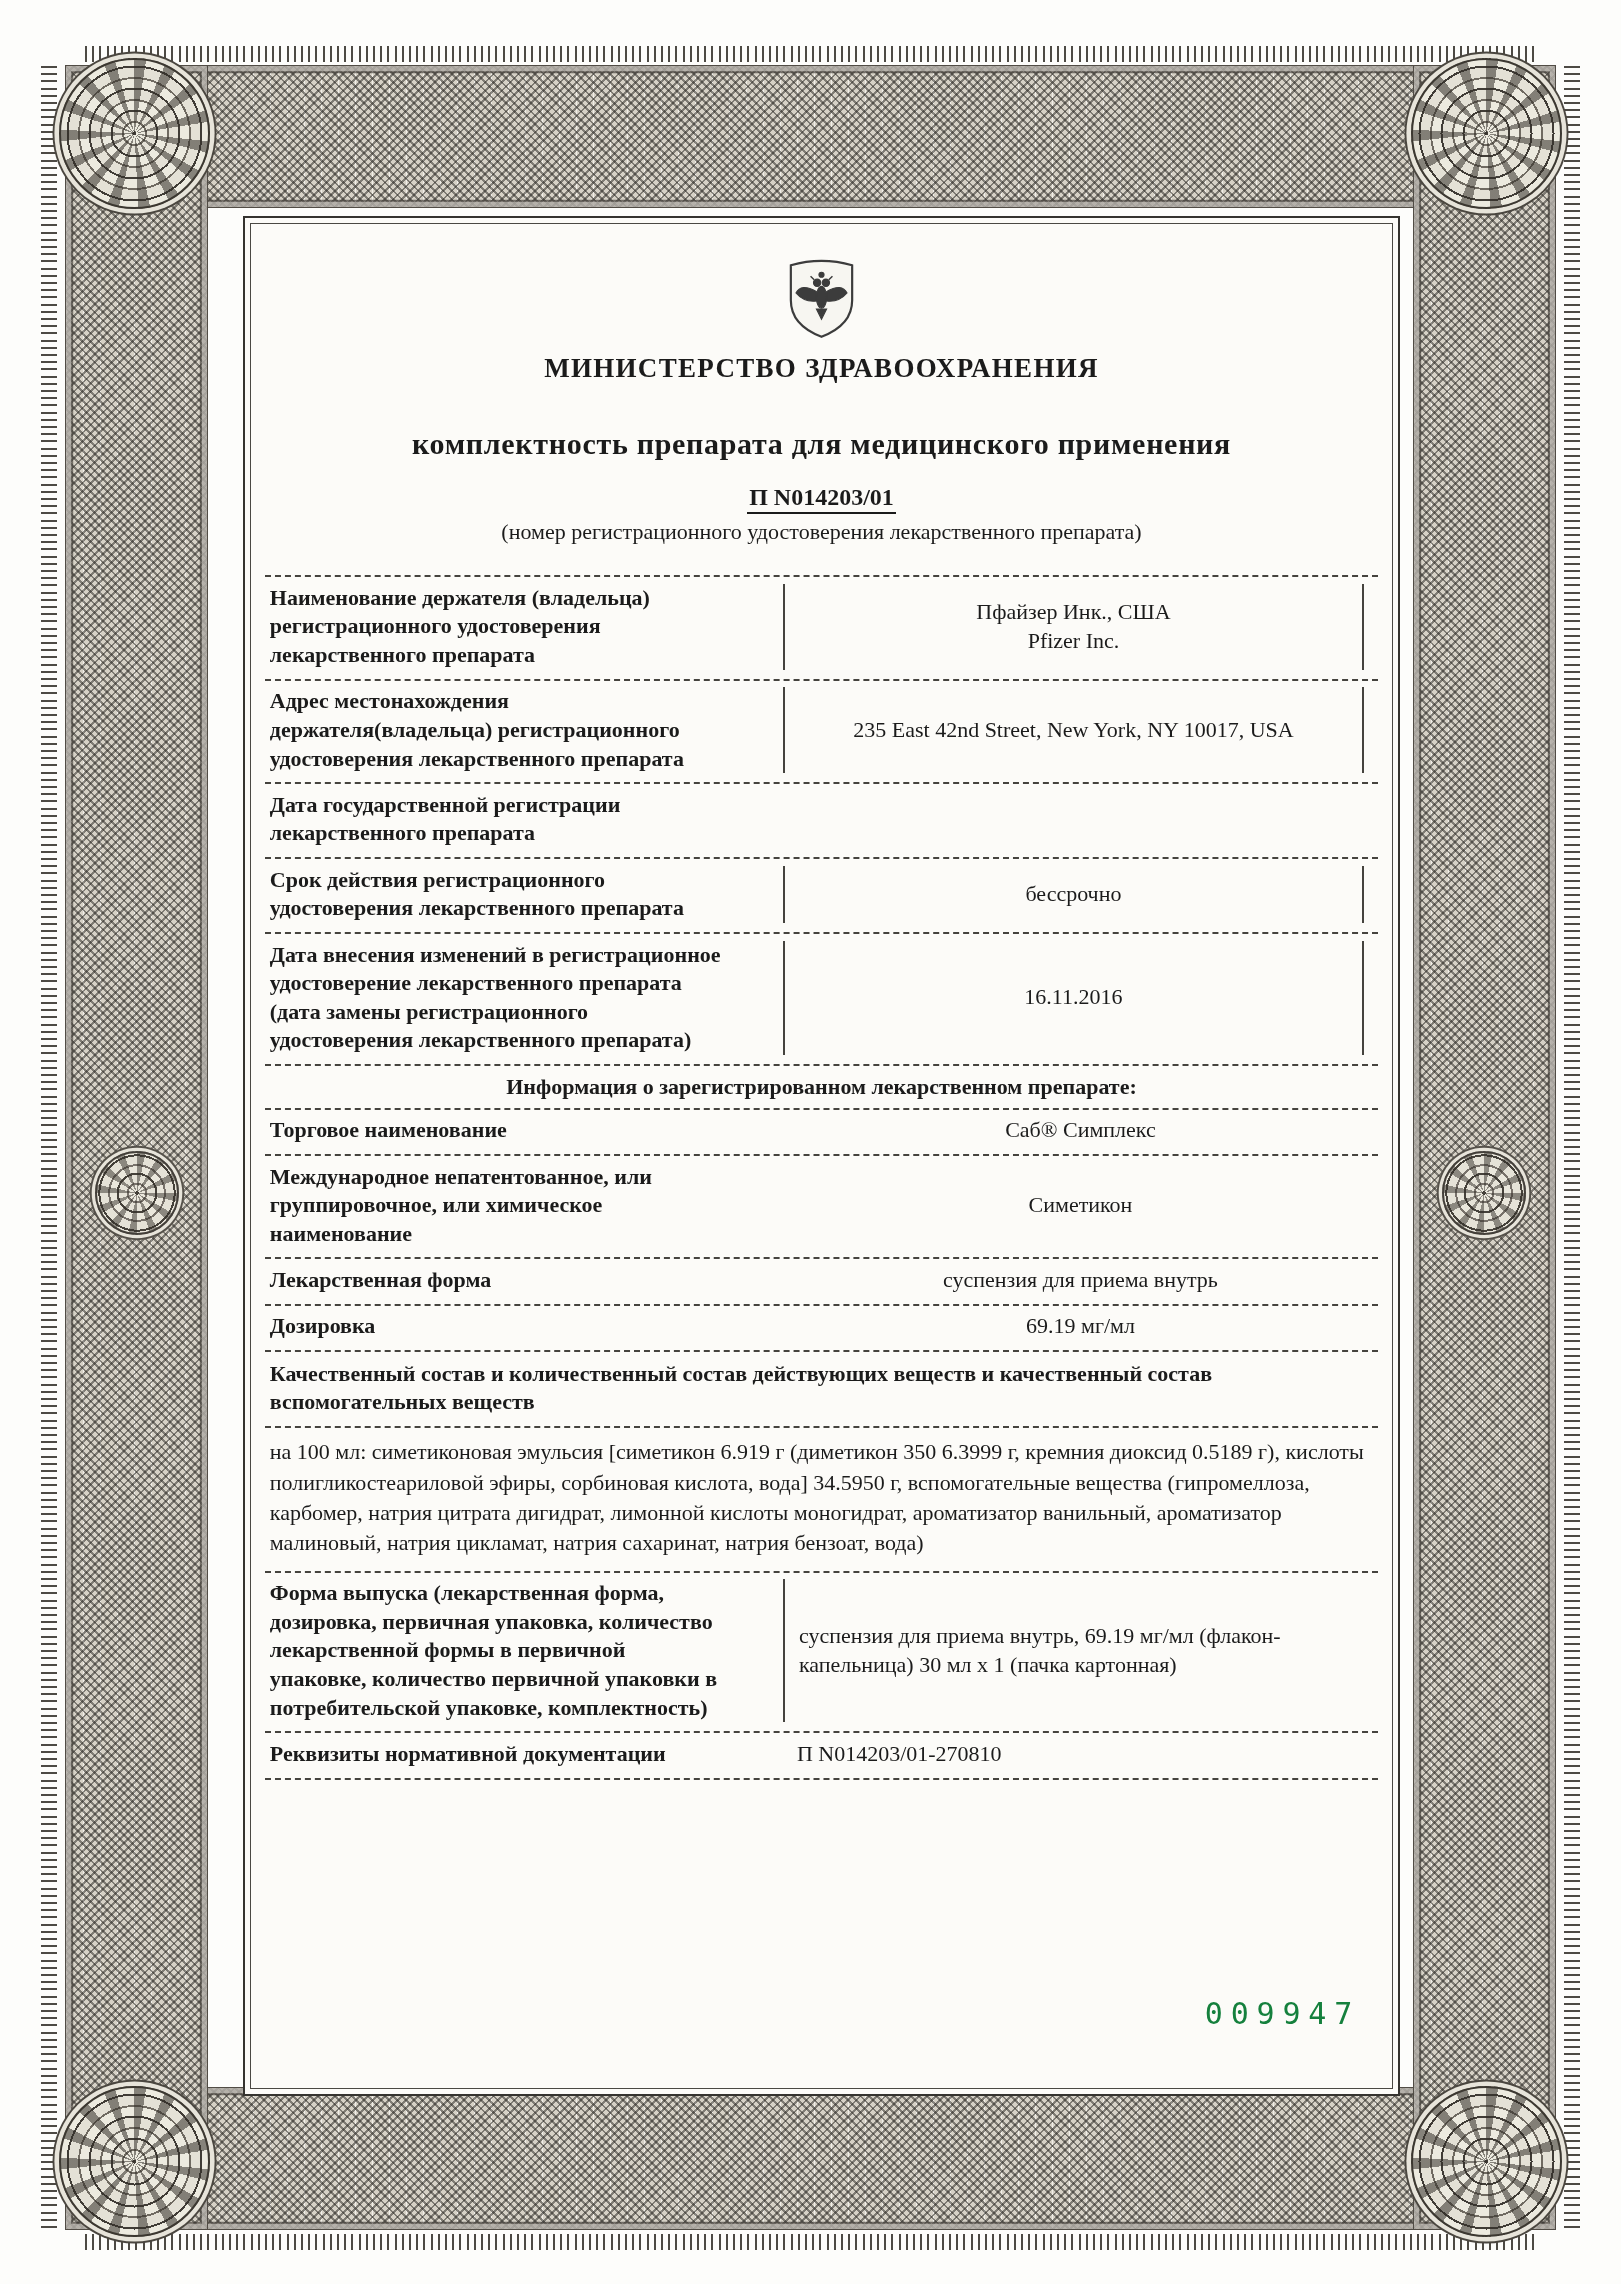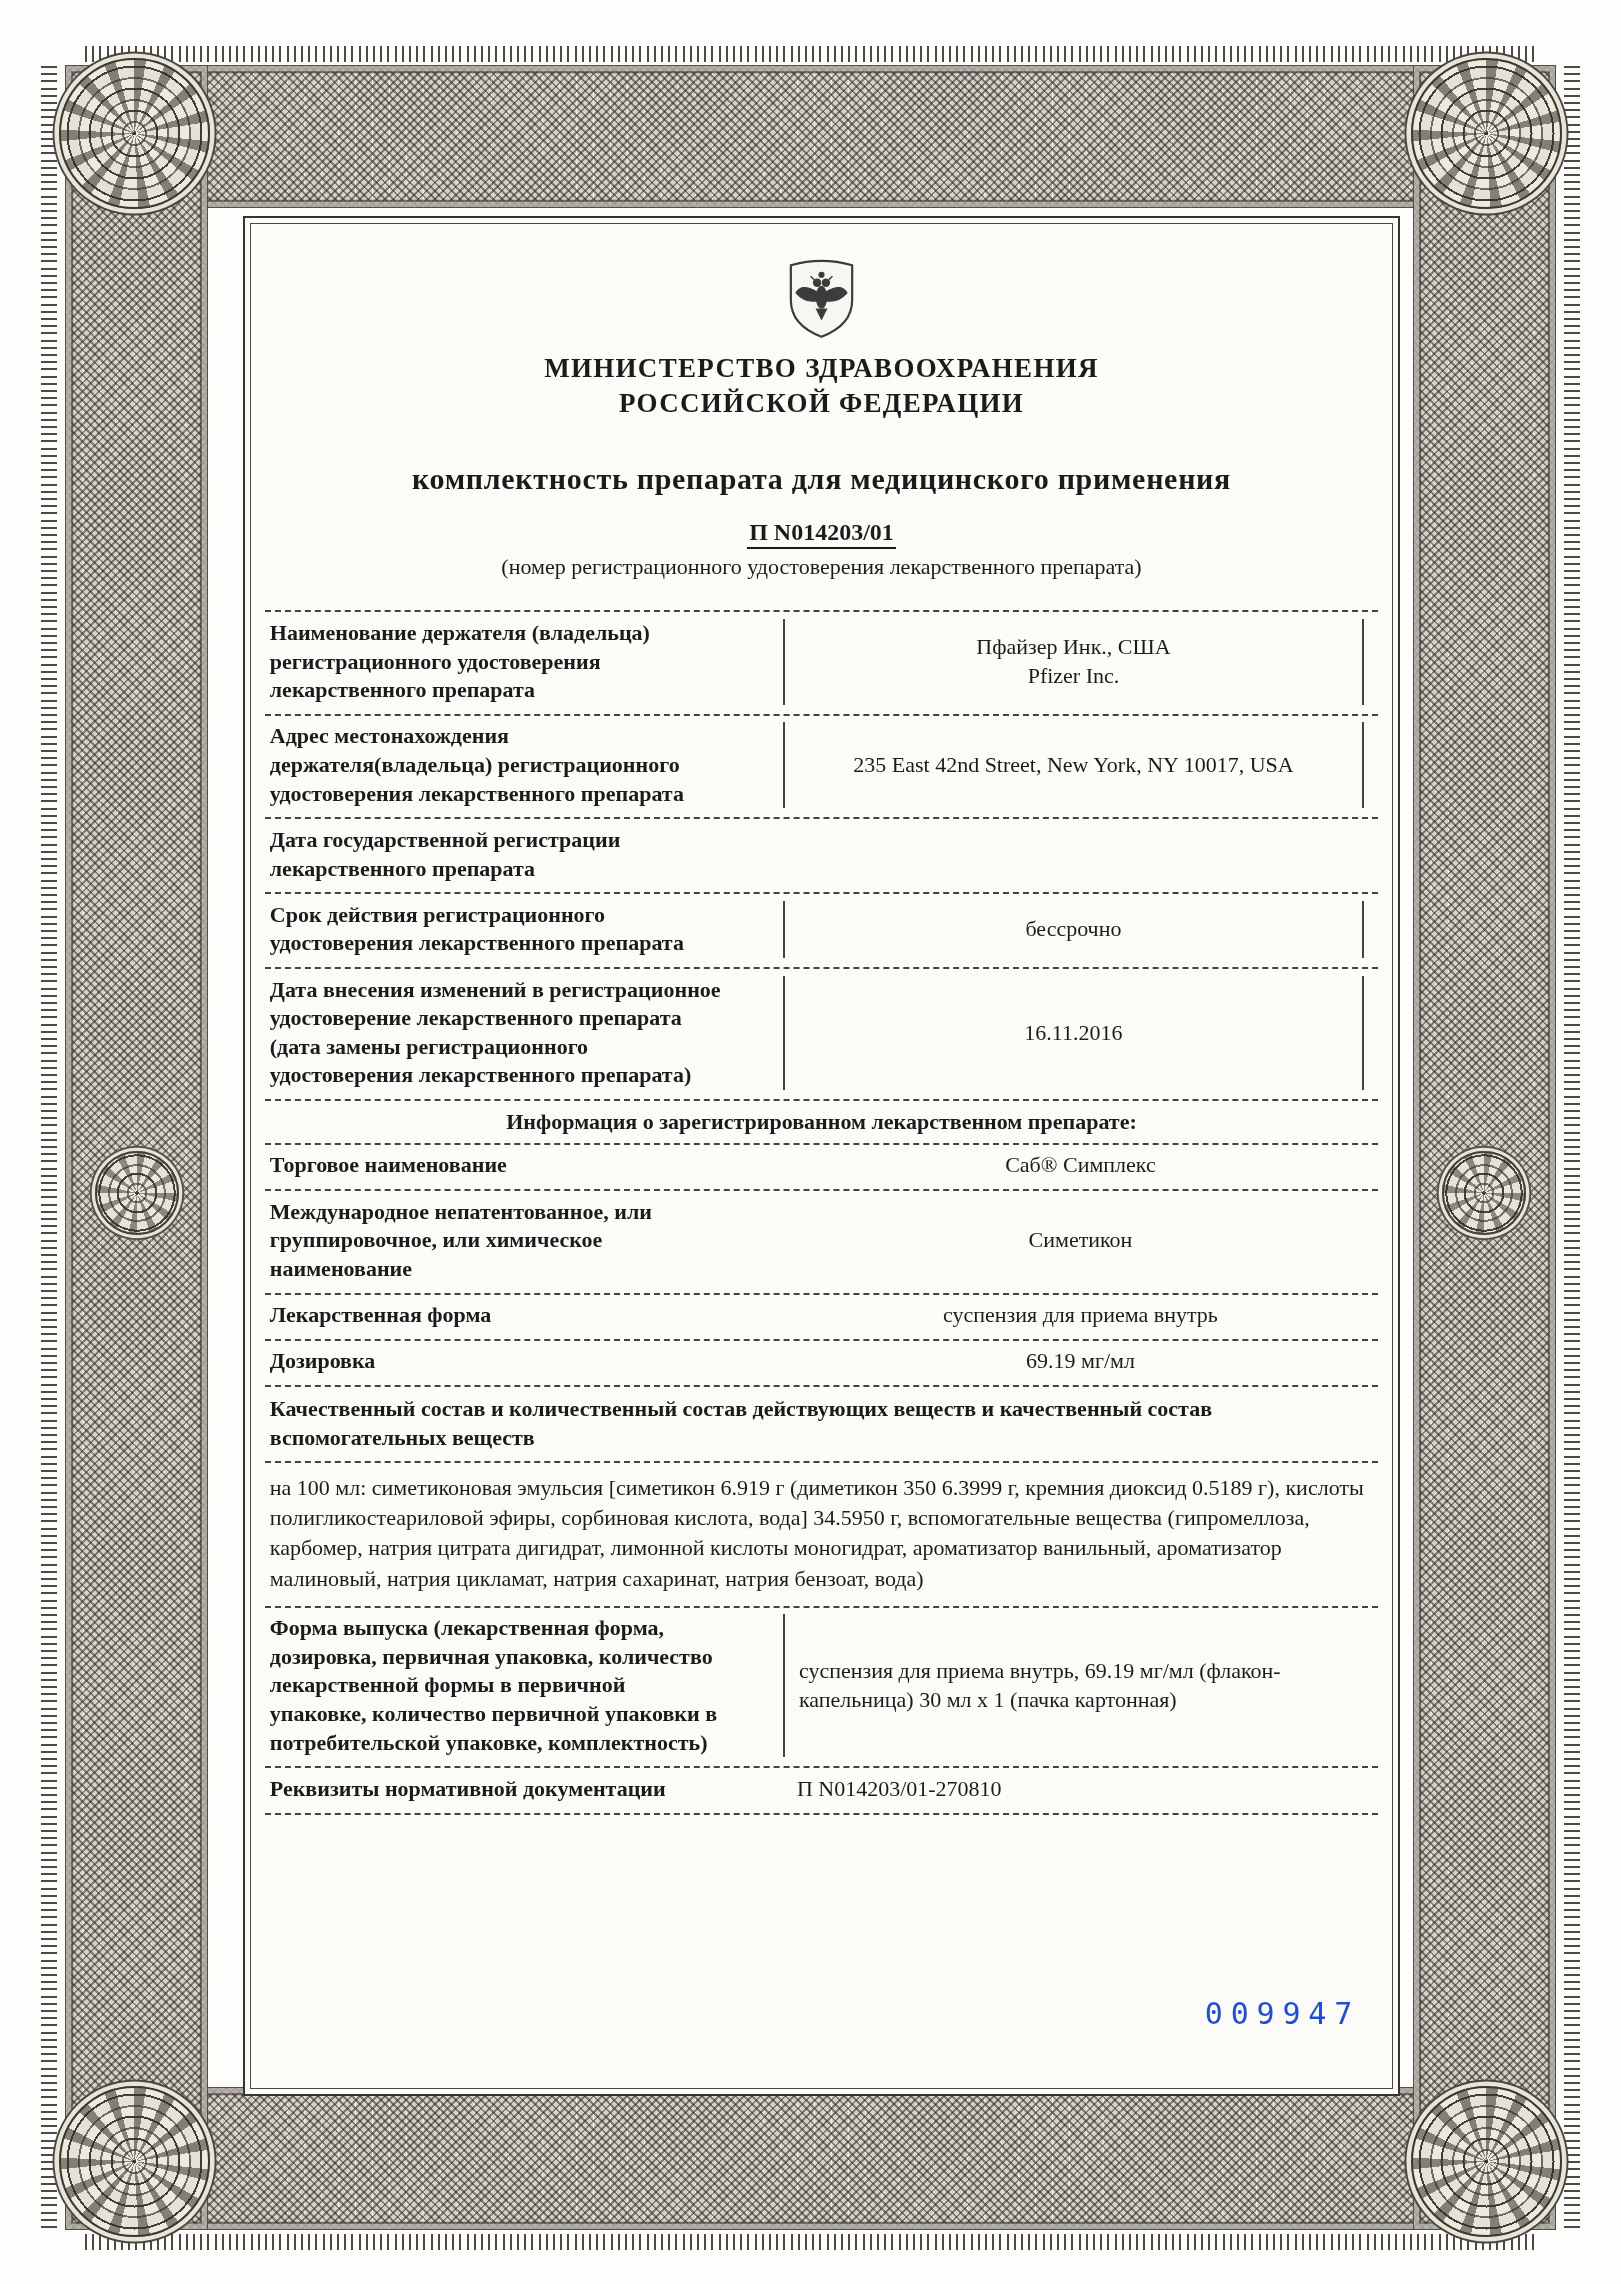--- a/index.html
+++ b/index.html
@@ -79,21 +79,21 @@
   .val{display:flex;align-items:center;justify-content:center;text-align:center;white-space:pre-line;line-height:1.3;padding:0 14.4px;}
   .val.left{justify-content:flex-start;text-align:left;}
   .vl{border-left:2px solid #45433e;}
   .vr{border-right:2px solid #45433e;margin-right:14px;}
   .sect{text-align:center;font-weight:bold;border-bottom:2px dashed #45433e;padding:7.8px 0 7.8px;}
   .comp-head{font-weight:bold;border-bottom:2px dashed #45433e;padding:7.8px 5.2px 9.2px;white-space:pre-line;line-height:1.3;}
   .comp-text{border-bottom:2px dashed #45433e;padding:9.2px 5.2px 11.8px;line-height:1.38;}
 
   .serial{
     position:absolute;right:38px;bottom:63px;
-    font-family:"DejaVu Sans Mono",monospace;font-size:30px;letter-spacing:7.8px;color:#1d4ed8;
+    font-family:"DejaVu Sans Mono",monospace;font-size:30px;letter-spacing:7.8px;color:#15803d;
   }
 </style>
 </head>
 <body>
 
 <div class="sheet">
 
   <div class="fringe-h f-top"></div>
   <div class="fringe-h f-bottom"></div>
   <div class="fringe-v f-left"></div>
@@ -123,21 +123,20 @@
               <circle cx="44" cy="38" r="5"></circle>
               <circle cx="56" cy="38" r="5"></circle>
               <path d="M40 34 L35 29 M60 34 L65 29" fill="none" stroke-width="2"></path>
               <path d="M43 74 L50 88 L57 74 Z"></path>
               <circle cx="50" cy="27" r="3.5"></circle>
             </g>
           </svg>
         </div>
         <div class="ministry">
           <div>МИНИСТЕРСТВО ЗДРАВООХРАНЕНИЯ</div>
-          <div>РОССИЙСКОЙ ФЕДЕРАЦИИ</div>
         </div>
         <div class="subtitle">комплектность препарата для медицинского применения</div>
         <div class="regnum-wrap">
           <span class="regnum">П N014203/01</span>
         </div>
         <div class="regnote">(номер регистрационного удостоверения лекарственного препарата)</div>
       </div>
 
       <div class="tbl">
 

